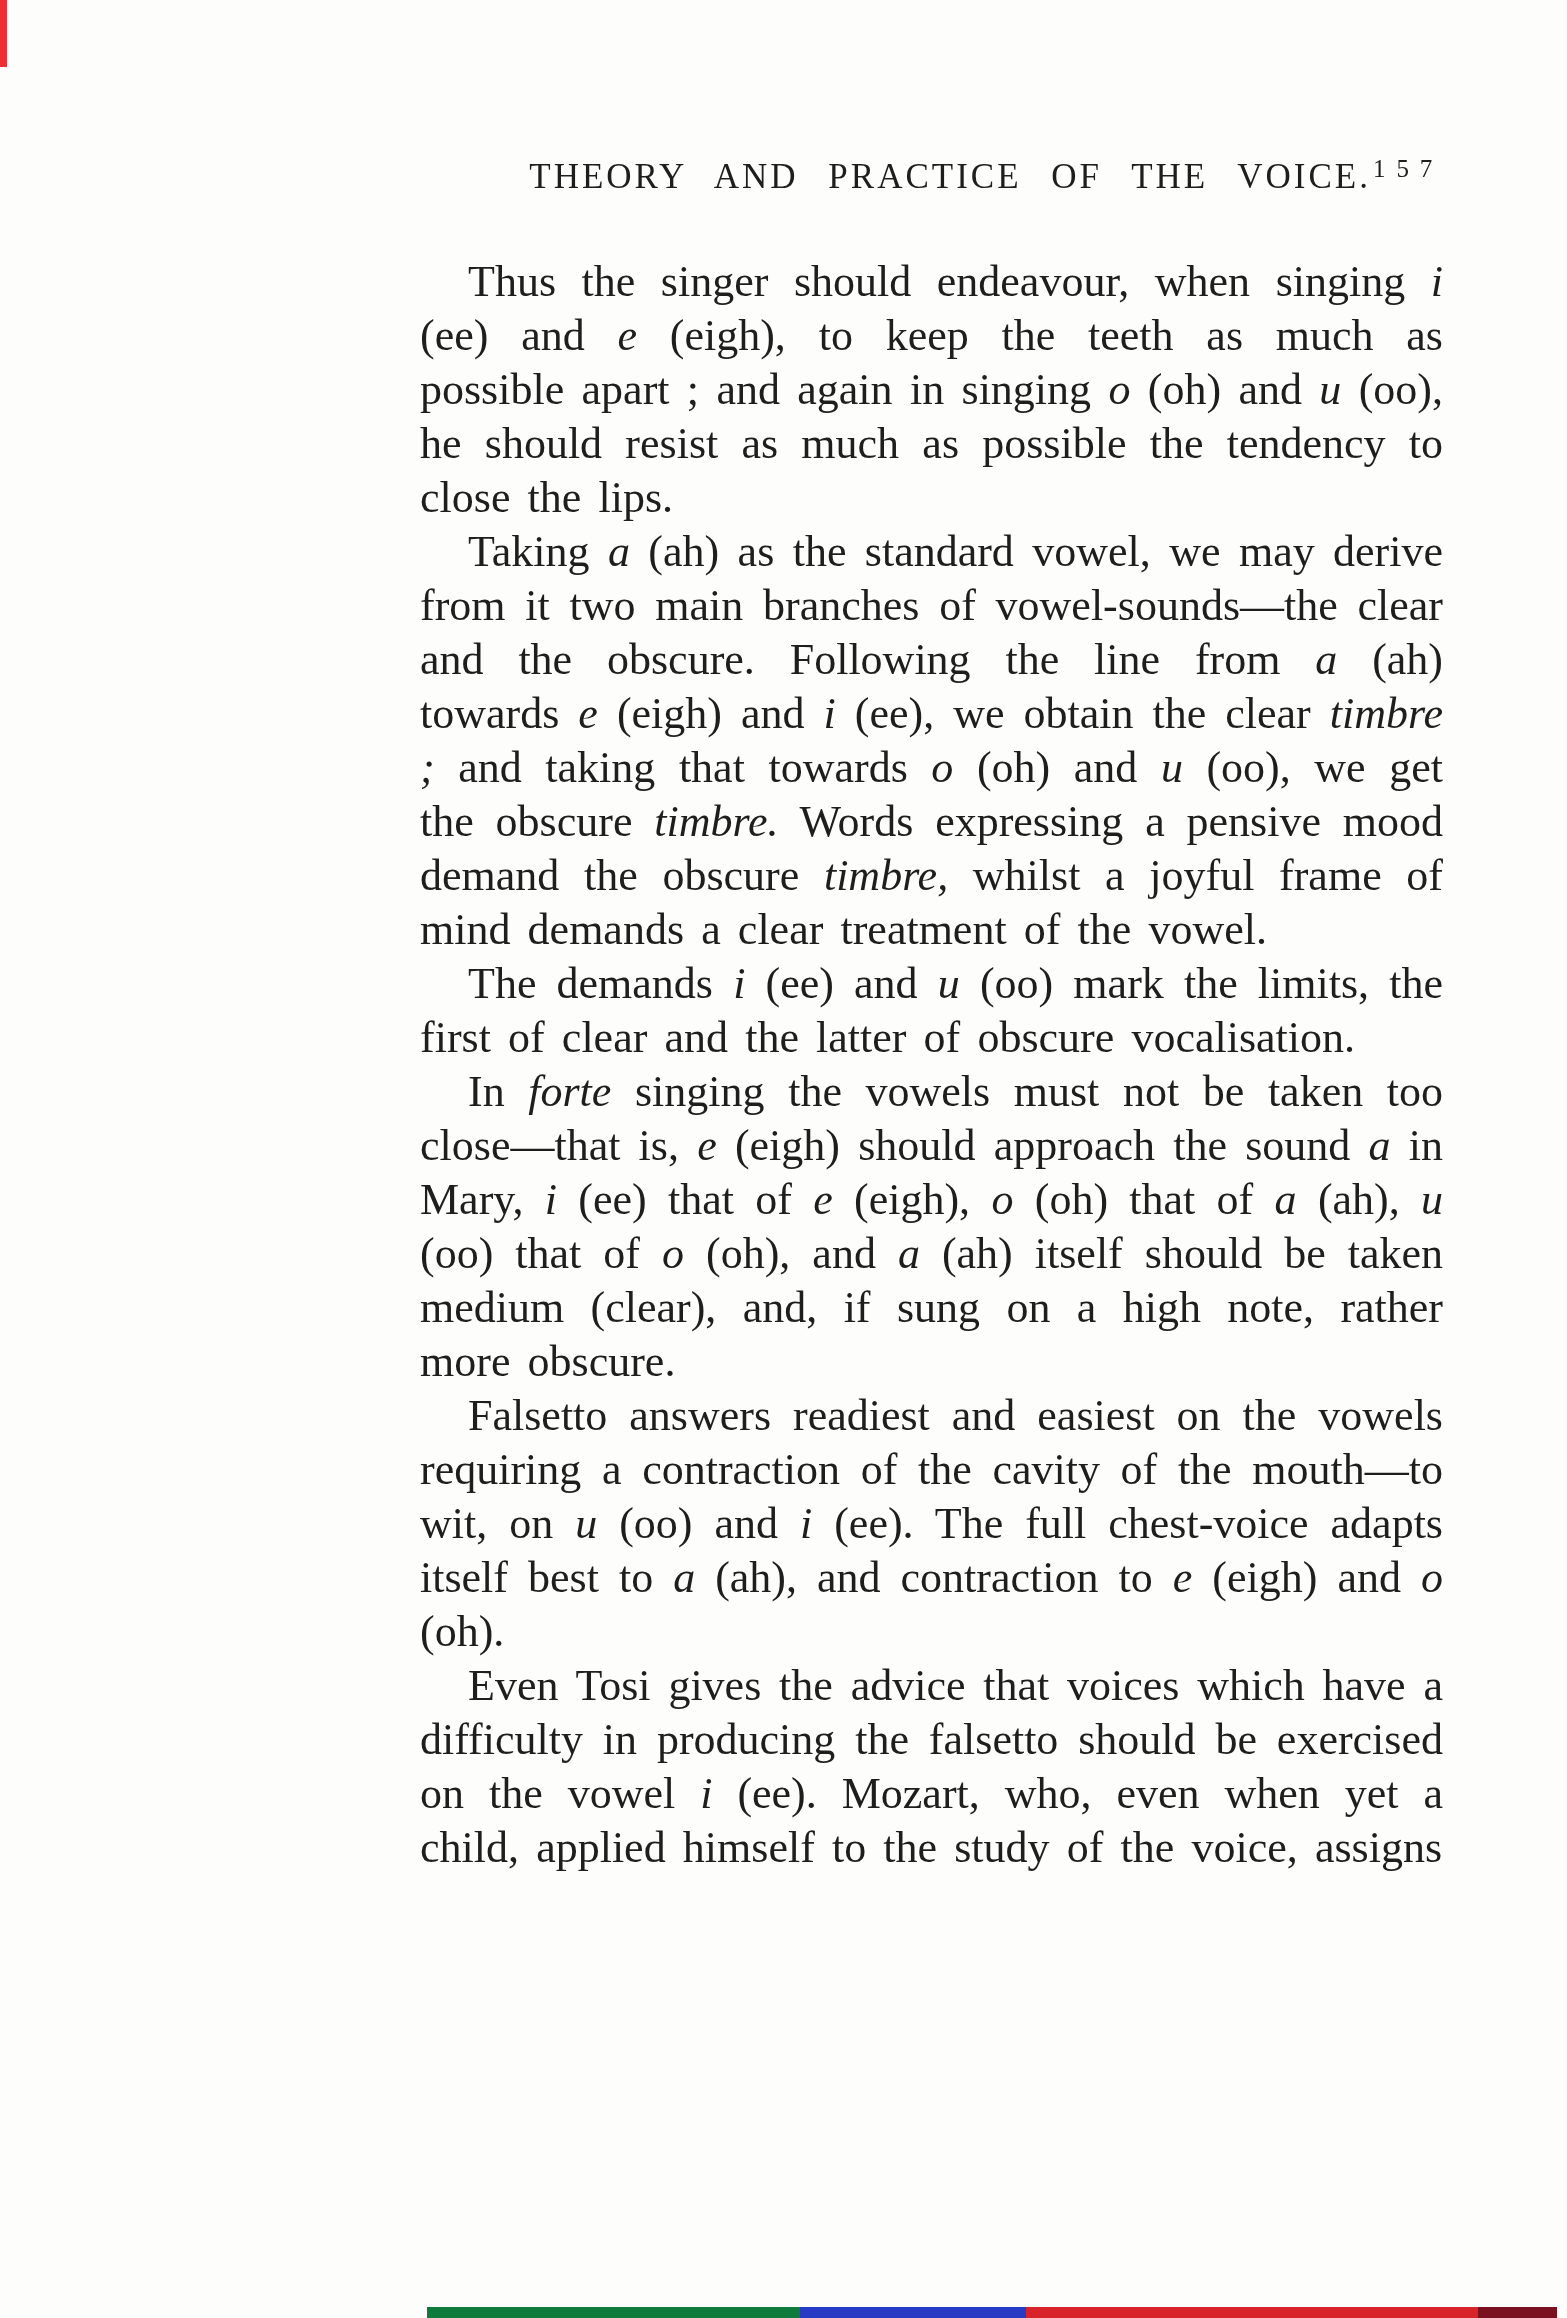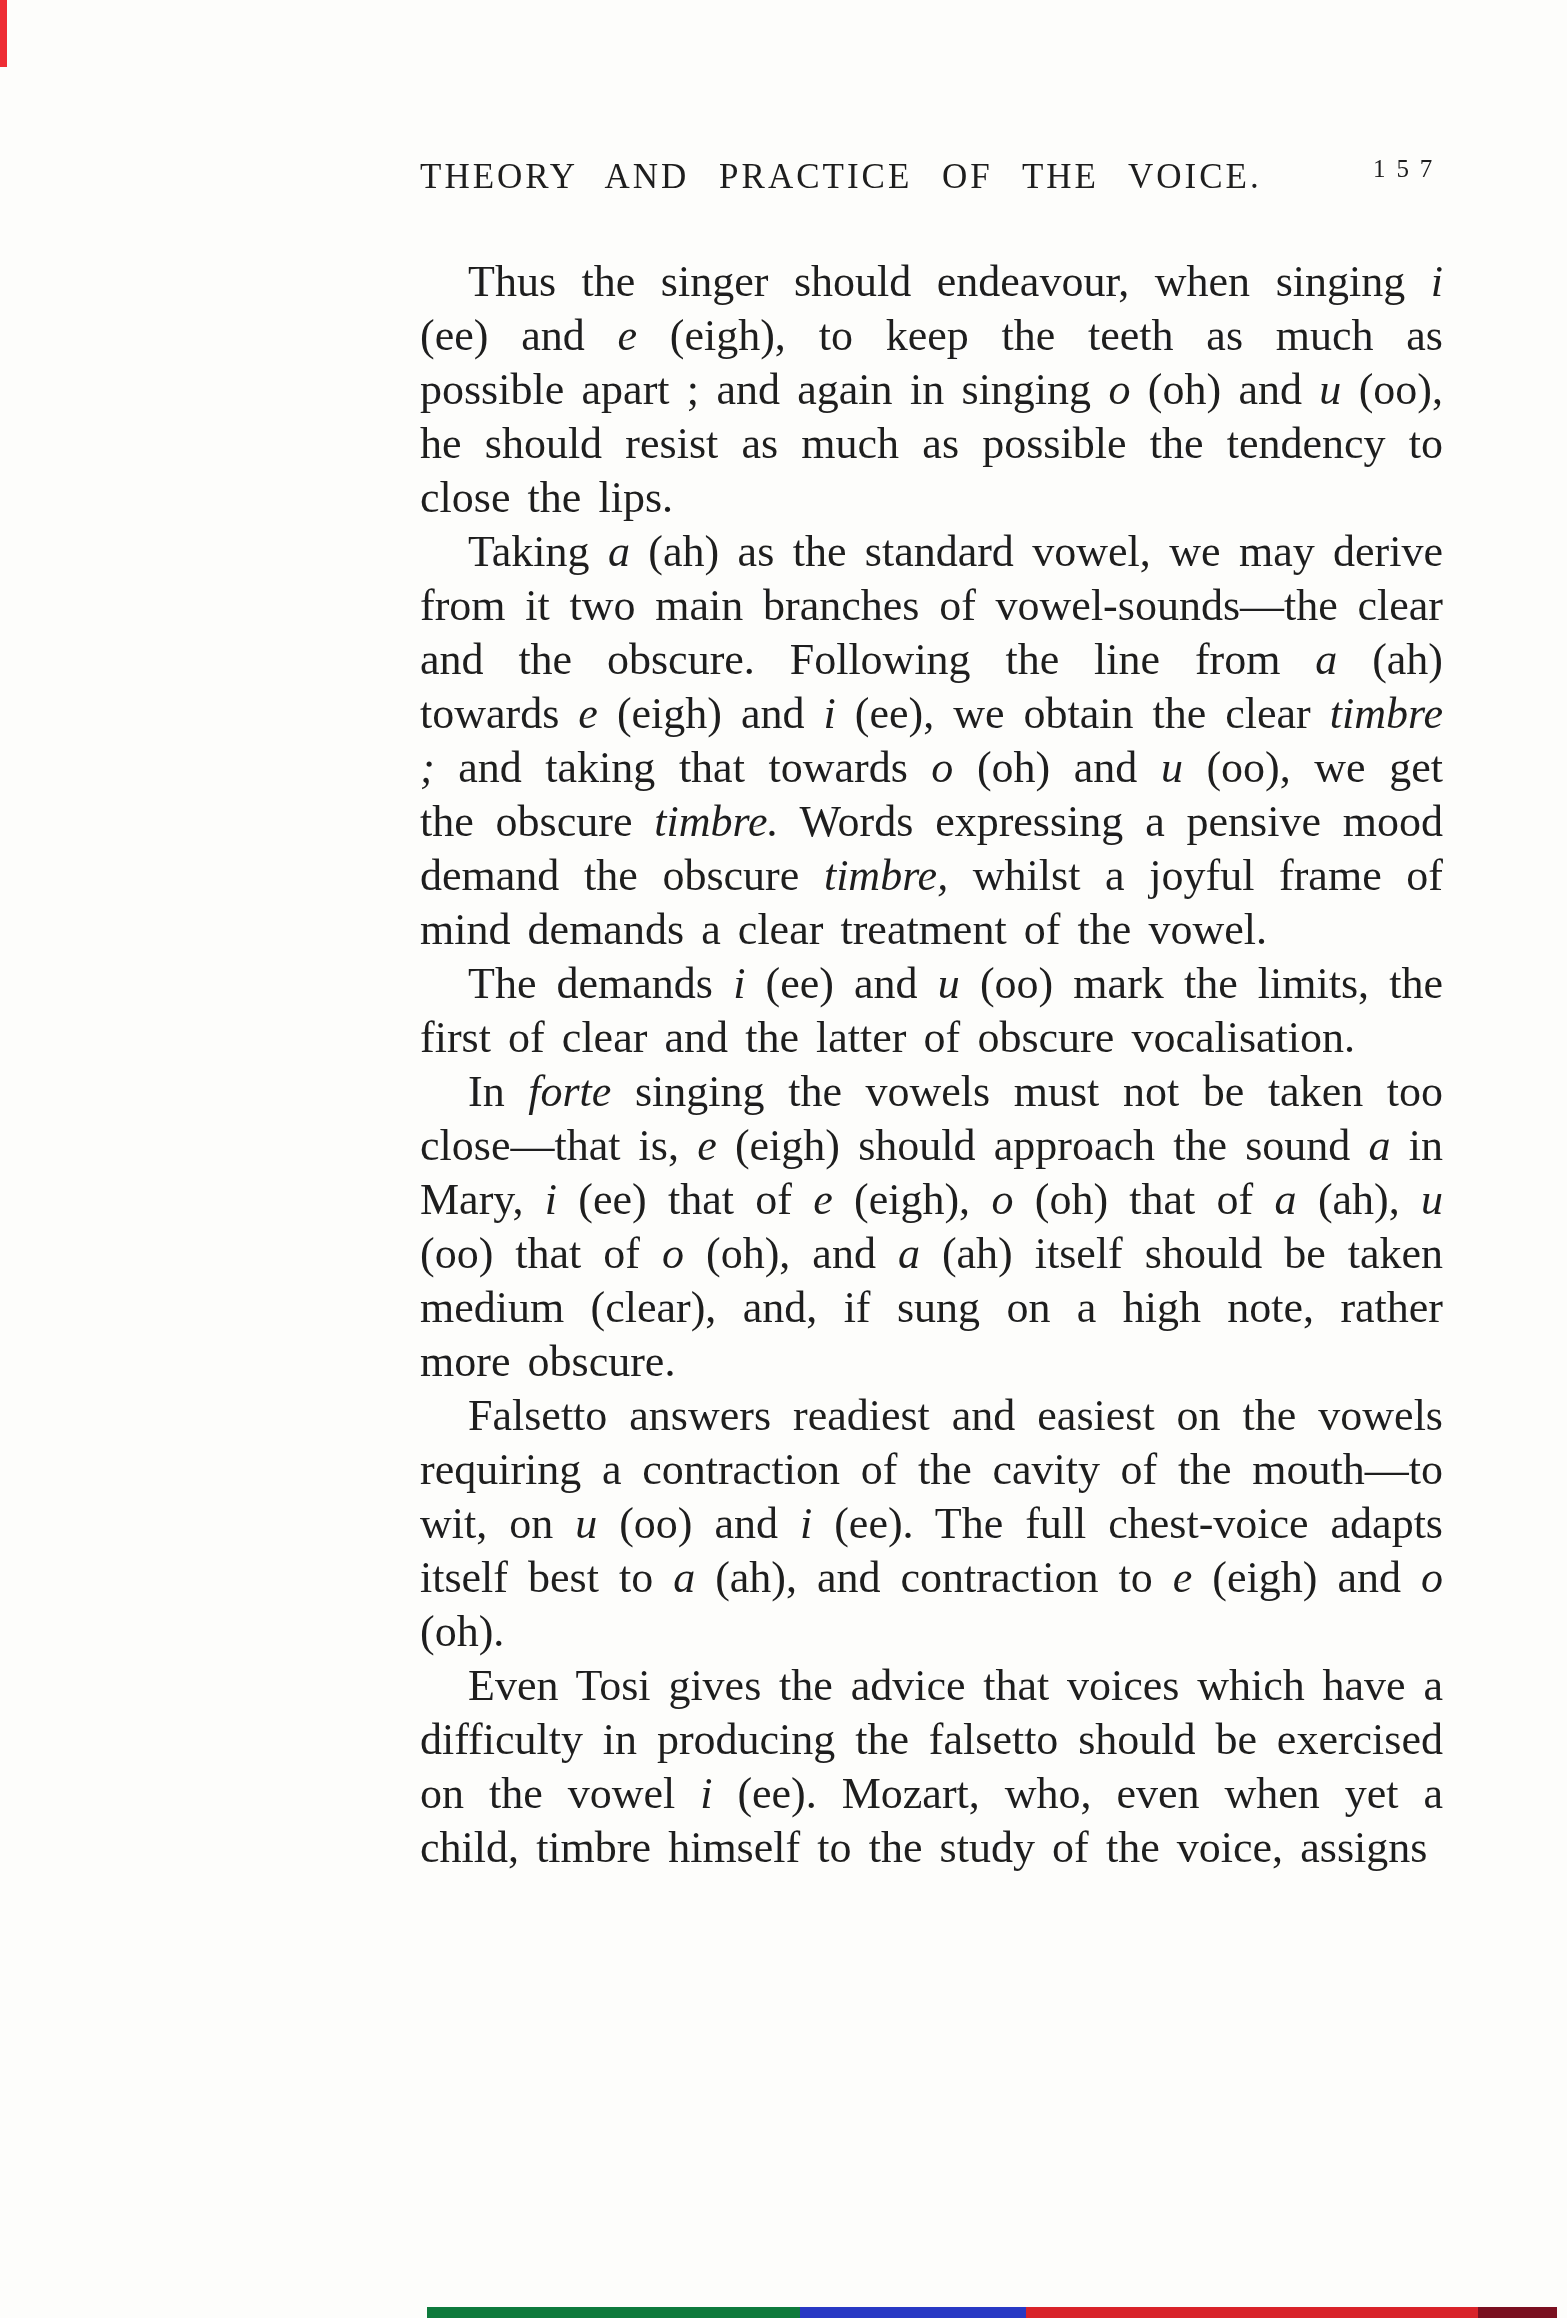--- a/index.html
+++ b/index.html
@@ -38,21 +38,21 @@
   }
   
   .content {
     position: absolute;
     left: 420px;
     top: 157px;
     width: 1023px;
   }
   .header {
     position: relative;
-    text-align: left;
+    text-align: right;
     font-size: 35px;
     letter-spacing: 3px;
     word-spacing: 18px;
     white-space: nowrap;
     padding-right: 72px; 
   }
   .pagenum {
     position: absolute;
     right: 0;
     top: -2.4px;
@@ -87,21 +87,21 @@
       <span class="title">THEORY AND PRACTICE OF THE VOICE.</span>
       <span class="pagenum">157</span>
     </div>
 
     <div class="text">
         <p class="para"><span>Thus the singer should endeavour, when singing </span><i>i</i><span> (ee) and </span><i>e</i><span> (eigh), to keep the teeth as much as possible apart ; and again in singing </span><i>o</i><span> (oh) and </span><i>u</i><span> (oo), he should resist as much as possible the tendency to close the lips.</span></p>
         <p class="para"><span>Taking </span><i>a</i><span> (ah) as the standard vowel, we may derive from it two main branches of vowel-sounds—the clear and the obscure. Following the line from </span><i>a</i><span> (ah) towards </span><i>e</i><span> (eigh) and </span><i>i</i><span> (ee), we obtain the clear </span><i>timbre ;</i><span> and taking that towards </span><i>o</i><span> (oh) and </span><i>u</i><span> (oo), we get the obscure </span><i>timbre.</i><span> Words expressing a pensive mood demand the obscure </span><i>timbre,</i><span> whilst a joyful frame of mind demands a clear treatment of the vowel.</span></p>
         <p class="para"><span>The demands </span><i>i</i><span> (ee) and </span><i>u</i><span> (oo) mark the limits, the first of clear and the latter of obscure vocalisation.</span></p>
         <p class="para"><span>In </span><i>forte</i><span> singing the vowels must not be taken too close—that is, </span><i>e</i><span> (eigh) should approach the sound </span><i>a</i><span> in Mary, </span><i>i</i><span> (ee) that of </span><i>e</i><span> (eigh), </span><i>o</i><span> (oh) that of </span><i>a</i><span> (ah), </span><i>u</i><span> (oo) that of </span><i>o</i><span> (oh), and </span><i>a</i><span> (ah) itself should be taken medium (clear), and, if sung on a high note, rather more obscure.</span></p>
         <p class="para"><span>Falsetto answers readiest and easiest on the vowels requiring a contraction of the cavity of the mouth—to wit, on </span><i>u</i><span> (oo) and </span><i>i</i><span> (ee). The full chest-voice adapts itself best to </span><i>a</i><span> (ah), and contraction to </span><i>e</i><span> (eigh) and </span><i>o</i><span> (oh).</span></p>
-        <p class="para"><span>Even Tosi gives the advice that voices which have a difficulty in producing the falsetto should be exercised on the vowel </span><i>i</i><span> (ee). Mozart, who, even when yet a child, timbre himself to the study of the voice, assigns</span></p>
+        <p class="para"><span>Even Tosi gives the advice that voices which have a difficulty in producing the falsetto should be exercised on the vowel </span><i>i</i><span> (ee). Mozart, who, even when yet a child, applied himself to the study of the voice, assigns</span></p>
       </div>
   </div>
 
   <div class="artifact-bottom">
       <div style="background: rgb(14, 122, 60); width: 33%;"></div>
       <div style="background: rgb(40, 57, 196); width: 20%;"></div>
       <div style="background: rgb(216, 35, 42); width: 40%;"></div>
       <div style="background: rgb(122, 16, 32); width: 7%;"></div>
     </div>
 

